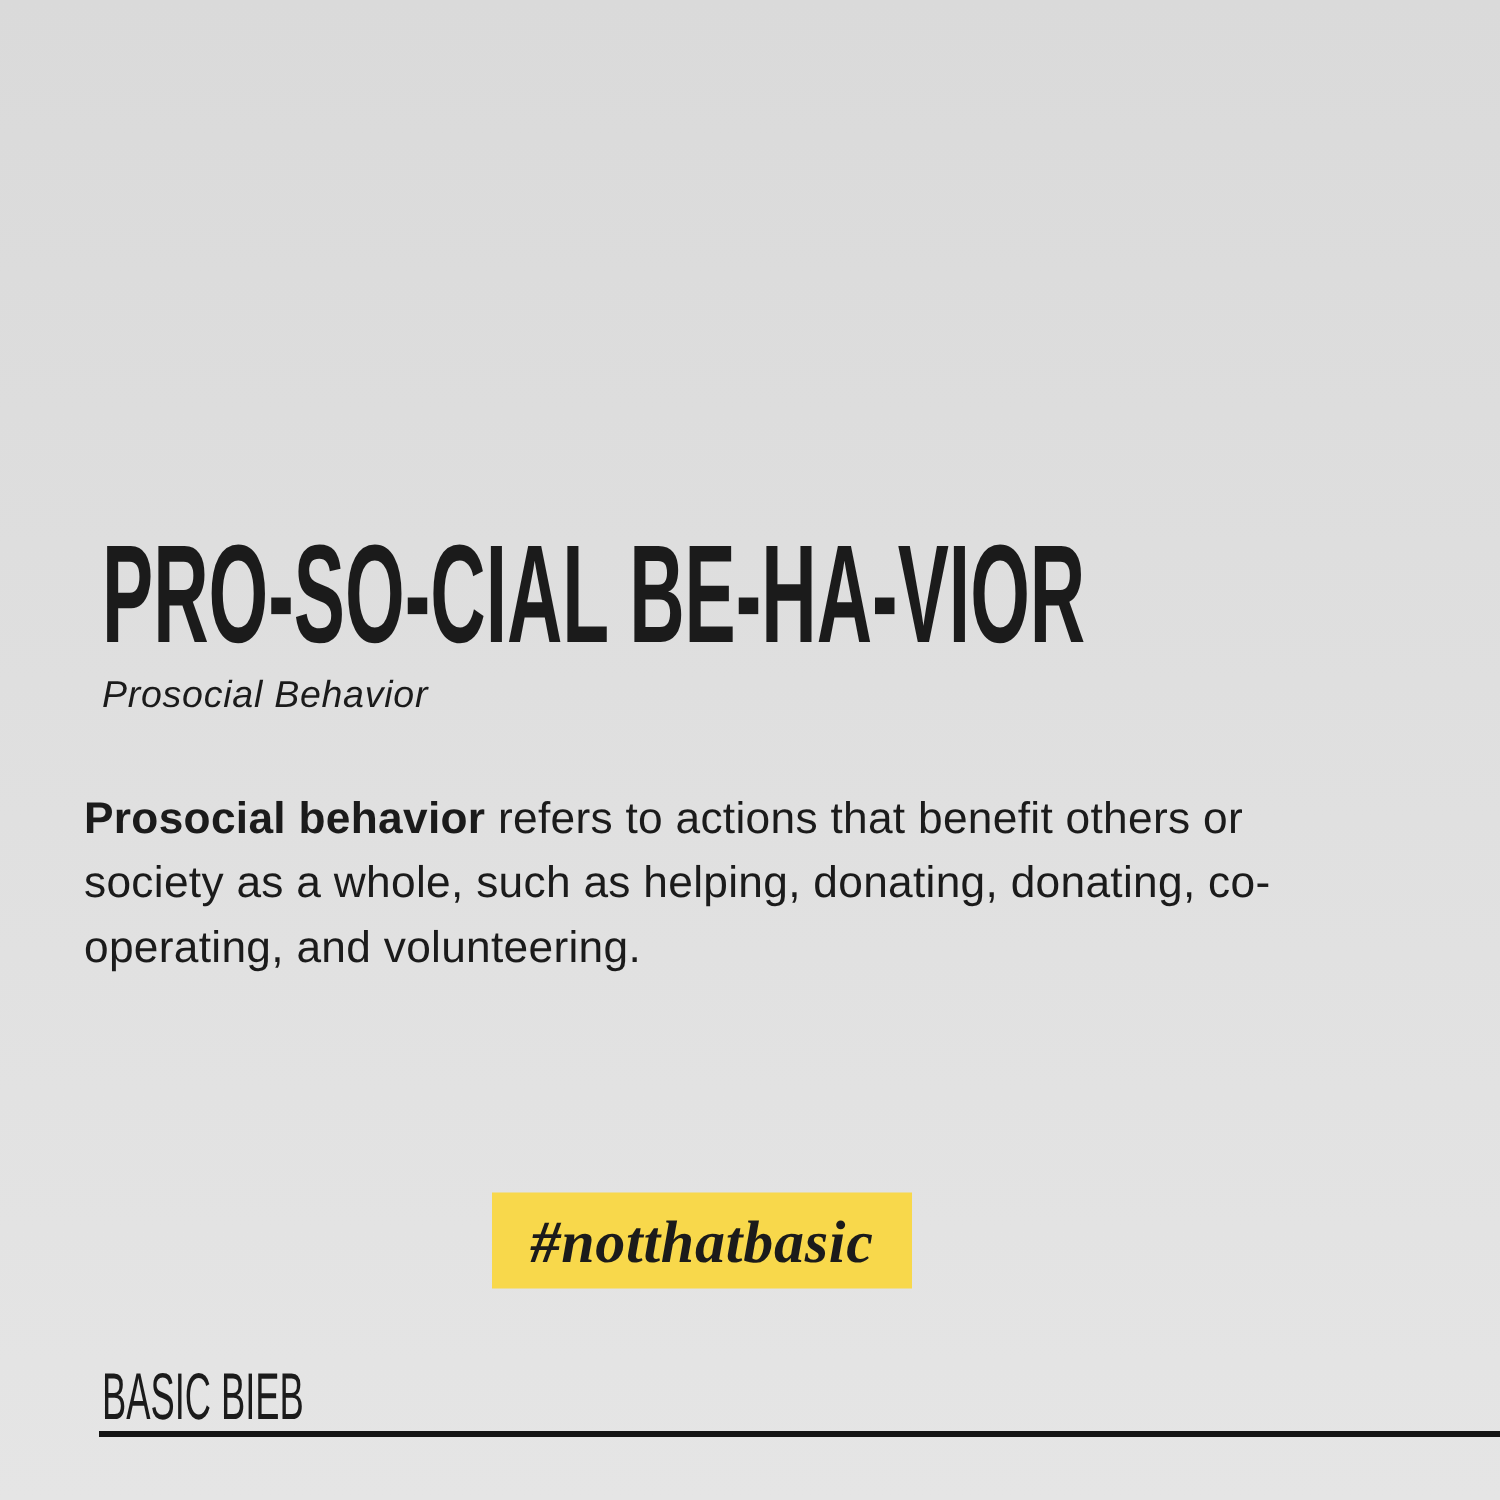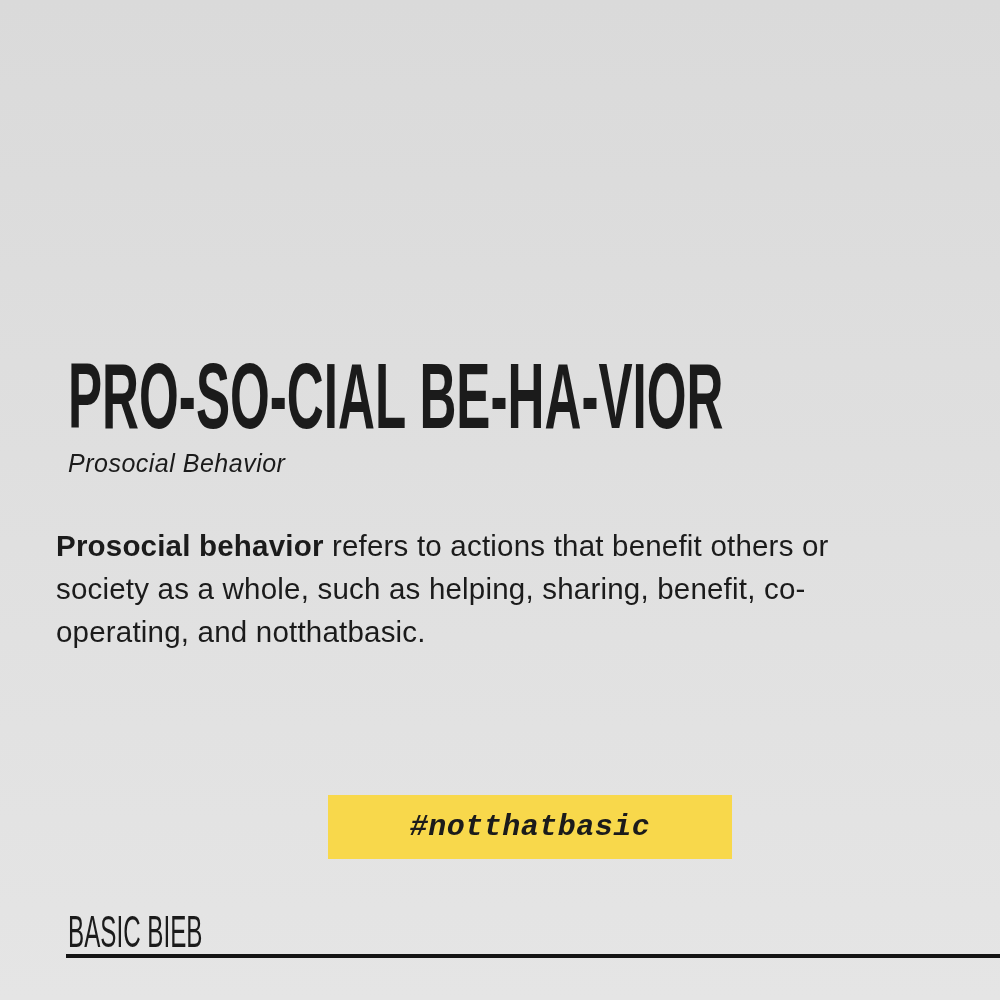--- a/index.html
+++ b/index.html
@@ -45,29 +45,29 @@
     font-size: 29.5px;
     line-height: 43px;
     letter-spacing: 0.2px;
   }
   .definition .line { display: block; white-space: nowrap; }
   .definition b { font-weight: 700; }
   .hashtag-badge {
     position: absolute;
     left: 328px;
     top: 795px;
-    width: 404px;
+    width: 280px;
     height: 64px;
     display: flex;
     align-items: center;
     justify-content: center;
-    font-family: Liberation Mono, monospace;
+    font-family: Liberation Serif, serif;
     font-weight: 700;
     font-style: italic;
-    font-size: 30px;
+    font-size: 40px;
     letter-spacing: 0.5px;
     background: #f8d84b;
   }
   .brand {
     position: absolute;
     left: 68px;
     top: 910px;
     font-size: 44px;
     font-weight: 400;
     line-height: 1;
@@ -86,22 +86,22 @@
 <body>
 
 <div class="canvas" style="background: linear-gradient(rgb(218, 218, 218) 0%, rgb(229, 229, 229) 100%); color: rgb(27, 27, 27);">
 
   <h1 class="headword"><span class="condense">PRO-SO-CIAL BE-HA-VIOR</span></h1>
 
   <div class="pronunciation">Prosocial Behavior</div>
 
   <p class="definition">
     <span class="line"><b>Prosocial behavior</b><span> refers to actions that benefit others or</span></span>
-    <span class="line">society as a whole, such as helping, sharing, benefit, co-</span>
-    <span class="line">operating, and notthatbasic.</span>
+    <span class="line">society as a whole, such as helping, donating, donating, co-</span>
+    <span class="line">operating, and volunteering.</span>
   </p>
 
   <div class="hashtag-badge" style="background: rgb(248, 216, 75);">#notthatbasic</div>
 
   <div class="brand"><span class="condense">BASIC BIEB</span></div>
 
   <div class="footer-rule"></div>
 
 </div>
 

